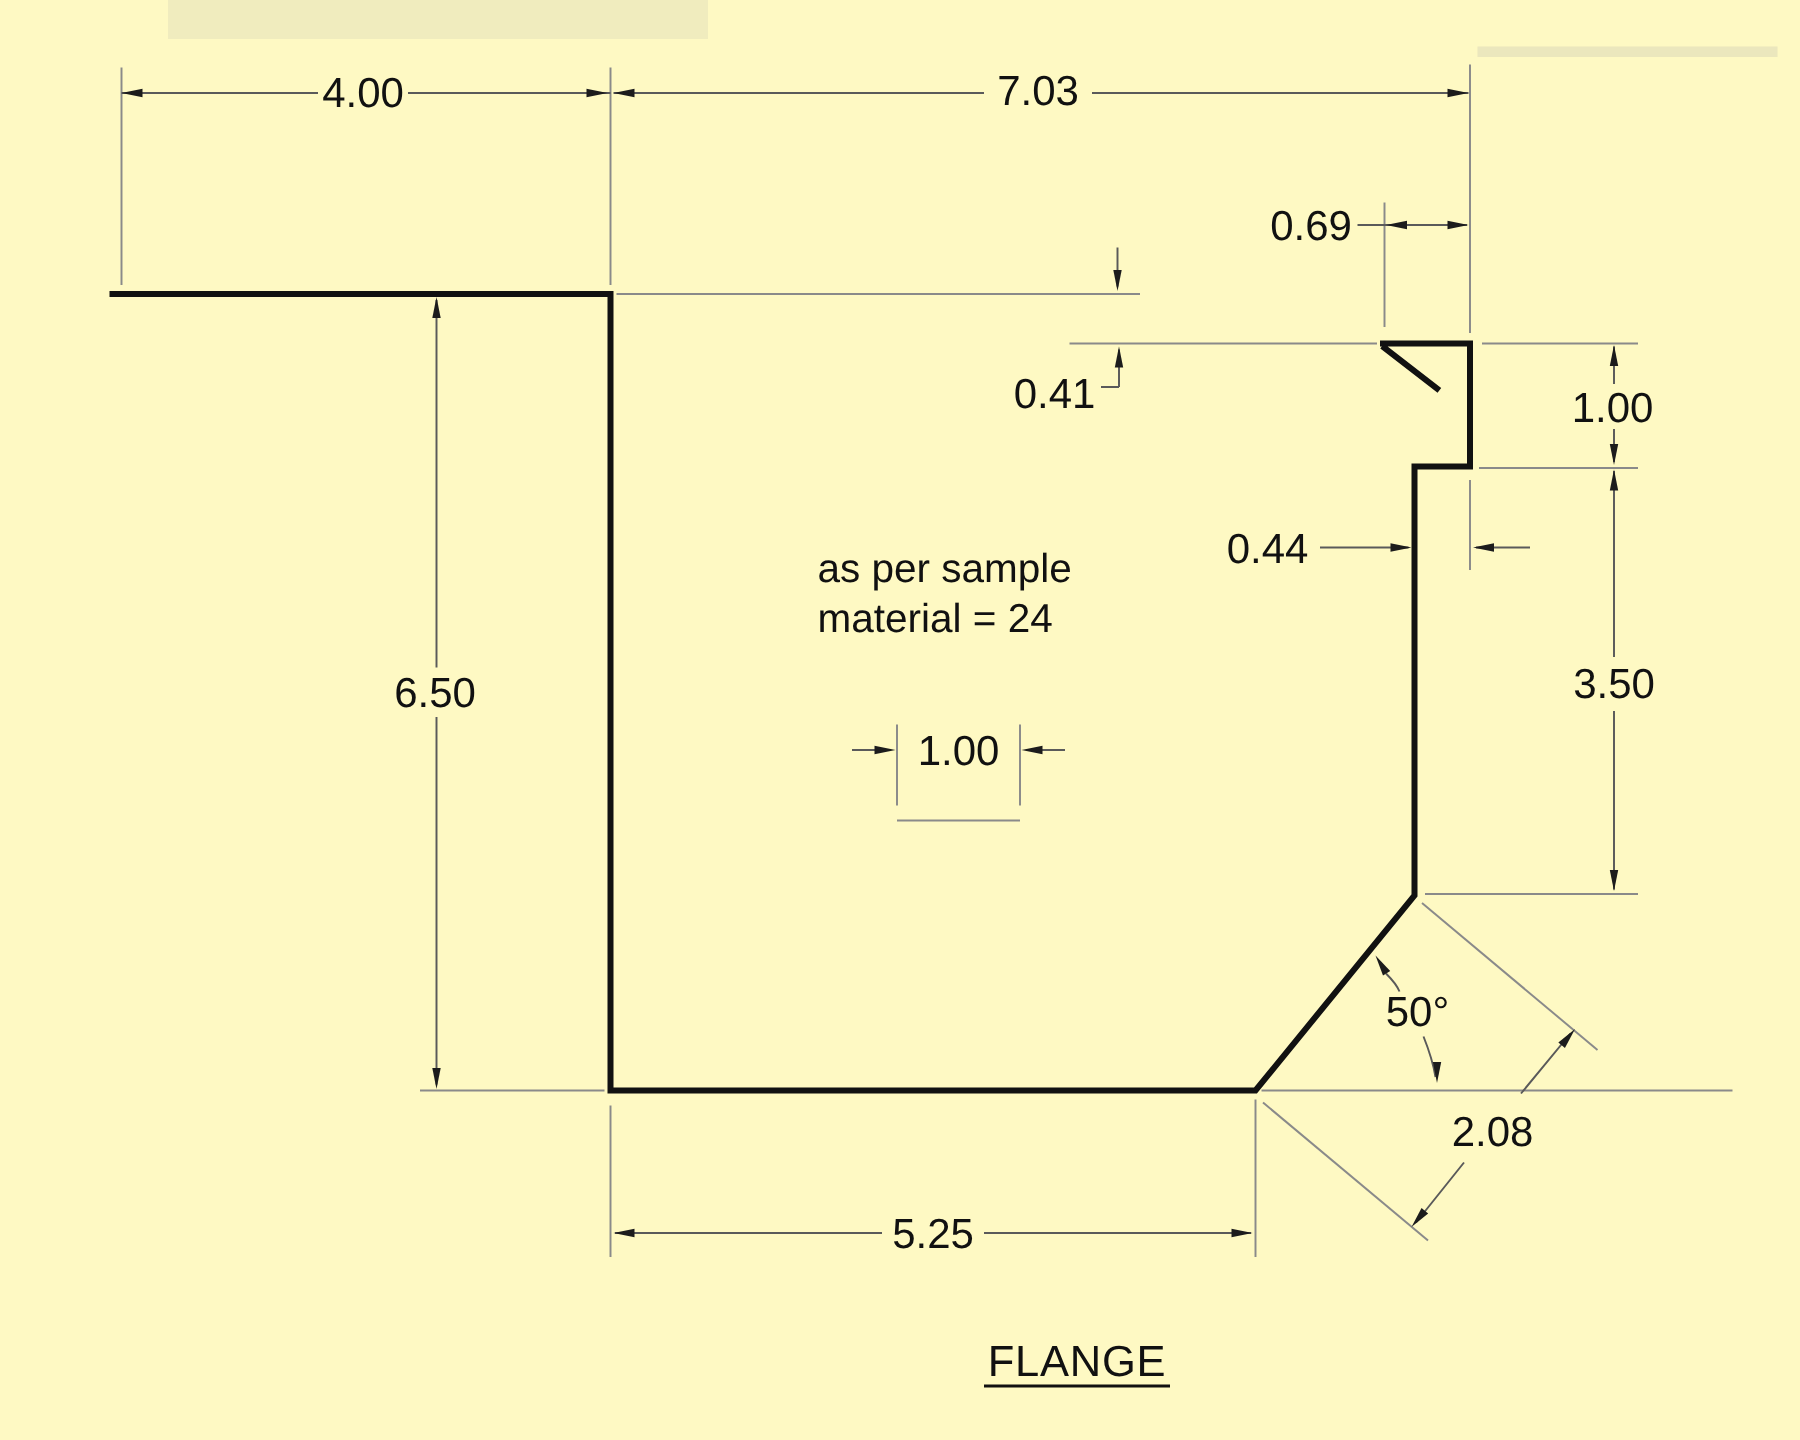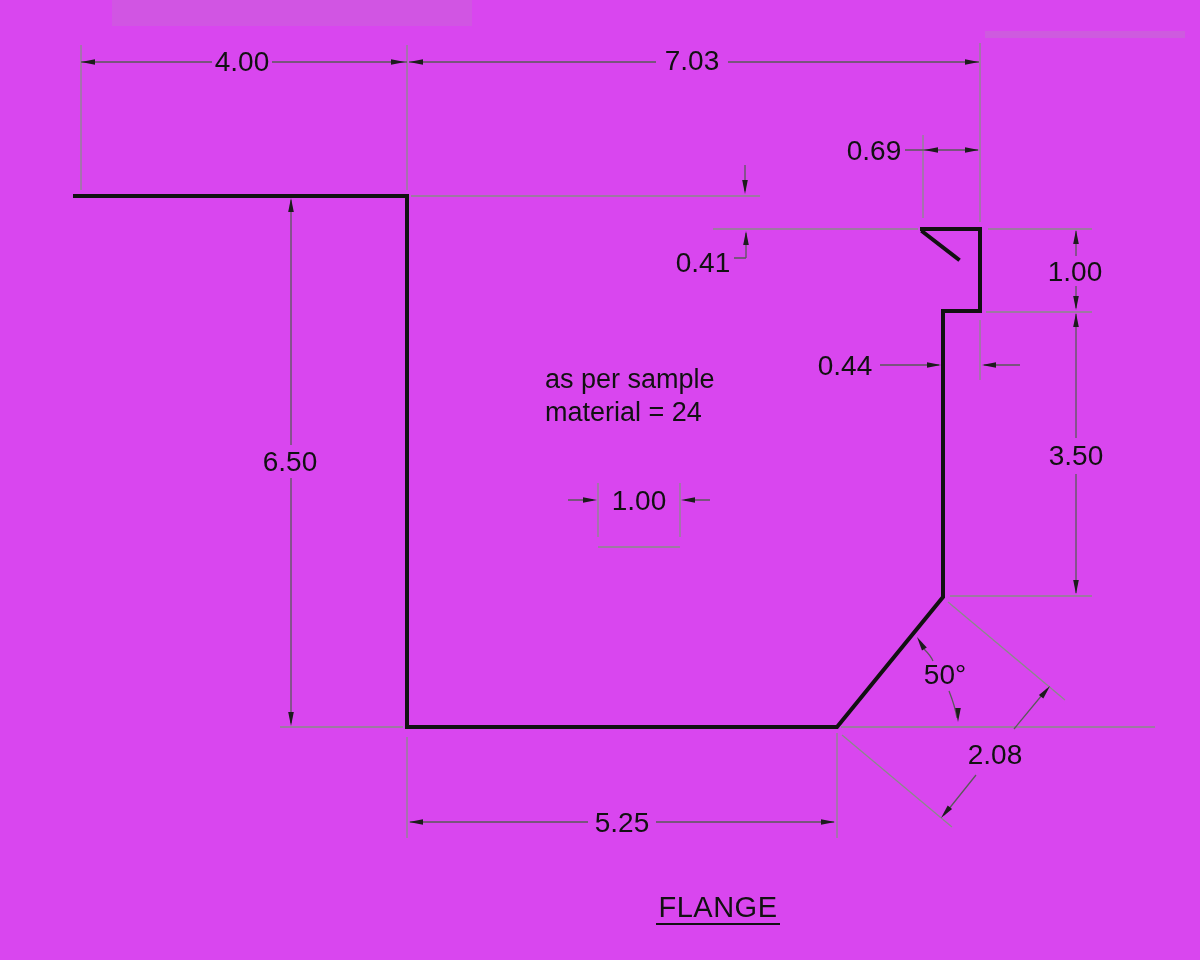--- a/index.html
+++ b/index.html
@@ -1,16 +1,16 @@
 <!DOCTYPE html>
 <html><head>
 <meta charset="utf-8">
 <style>
   html,body{margin:0;padding:0;background:#ffffff;}
-  .stage{position:relative;width:1200px;height:960px;background:#d946ef;overflow:hidden;
+  .stage{position:relative;width:1200px;height:960px;background:#fef9c3;overflow:hidden;
          font-family:"Liberation Sans", sans-serif;}
   svg{display:block}
   text{font-family:"Liberation Sans", sans-serif; fill:#111; }
   .dimtxt{font-size:28px;}
   .notetxt{font-size:27px;}
   .titletxt{font-size:29px; letter-spacing:.5px;}
   .profile{stroke:#111;stroke-width:4;fill:none;stroke-linecap:square;stroke-linejoin:miter;}
   .ext{stroke:#8a8a8a;stroke-width:1.3;fill:none;}
   .dim{stroke:#5a5a5a;stroke-width:1.3;fill:none;}
   .ah{fill:#1c1c1c;stroke:none;}

